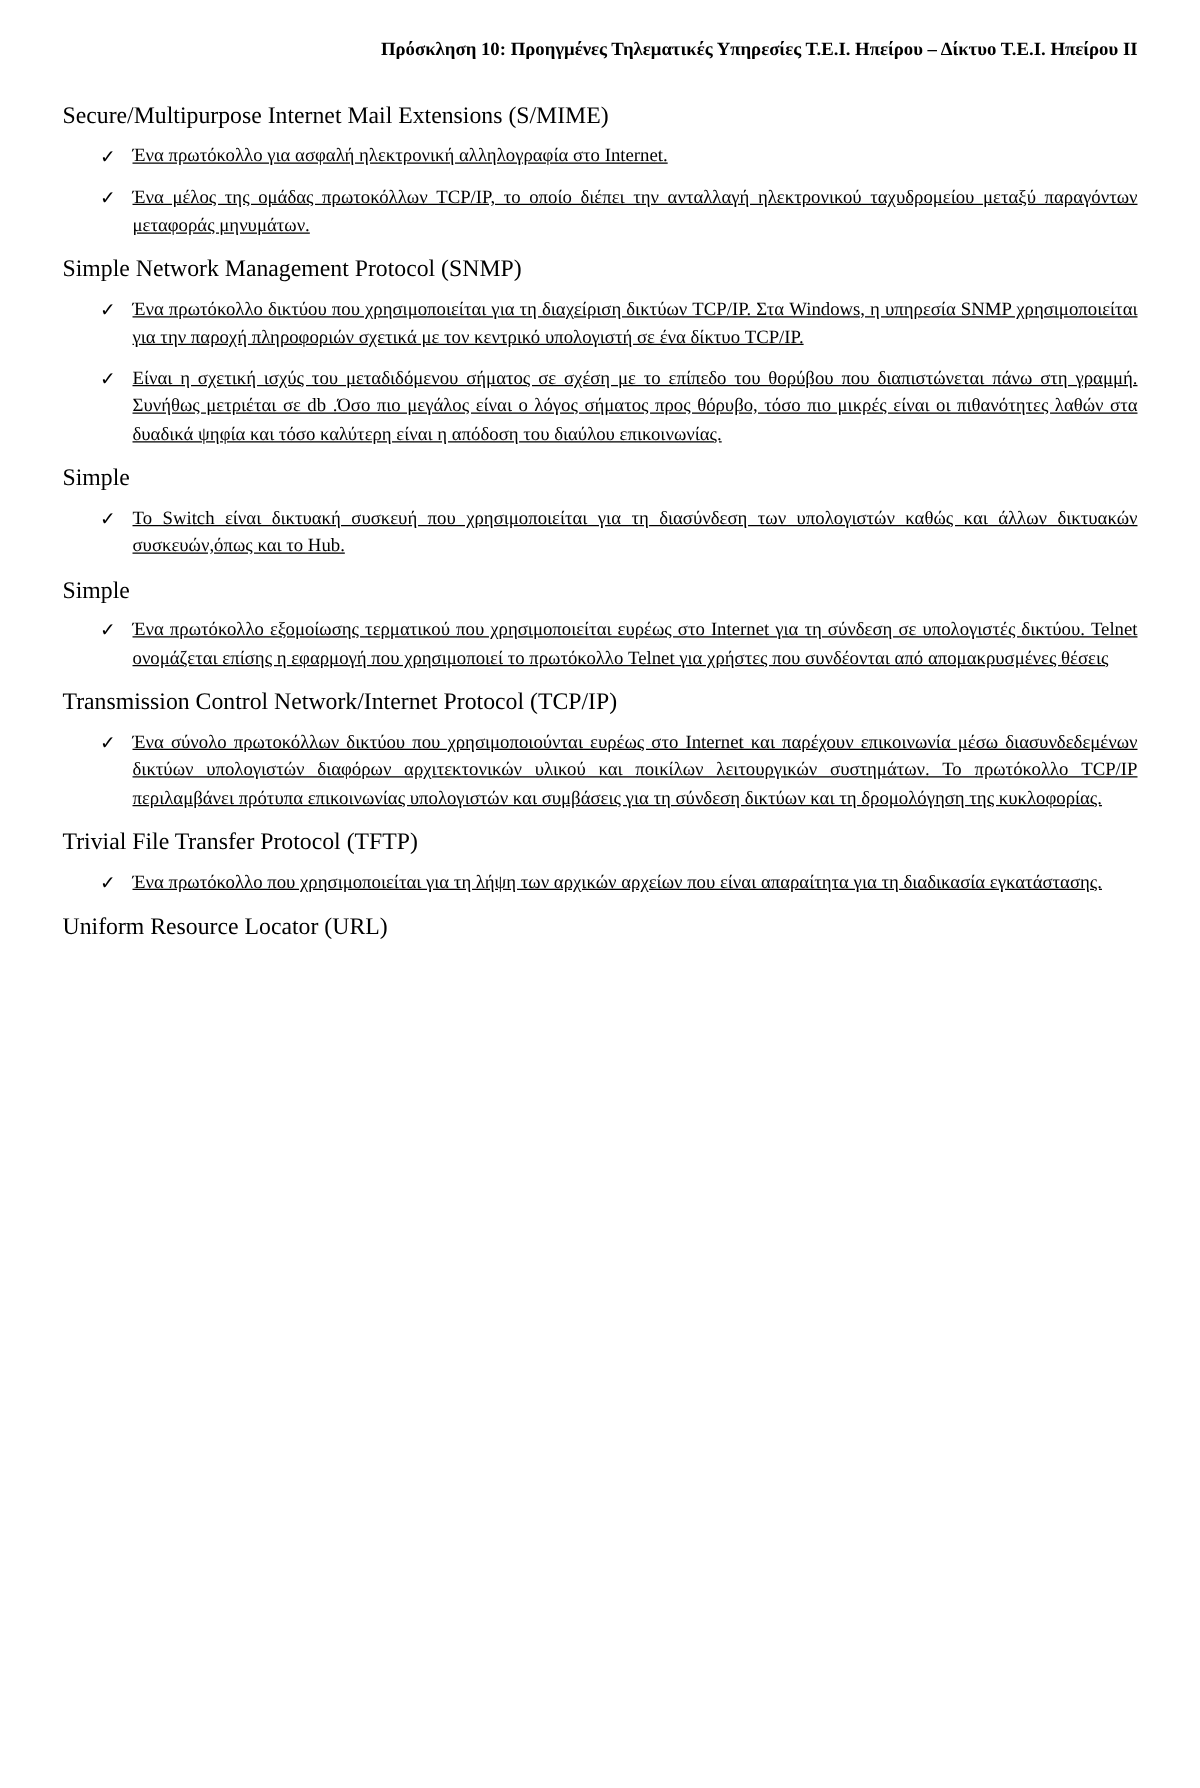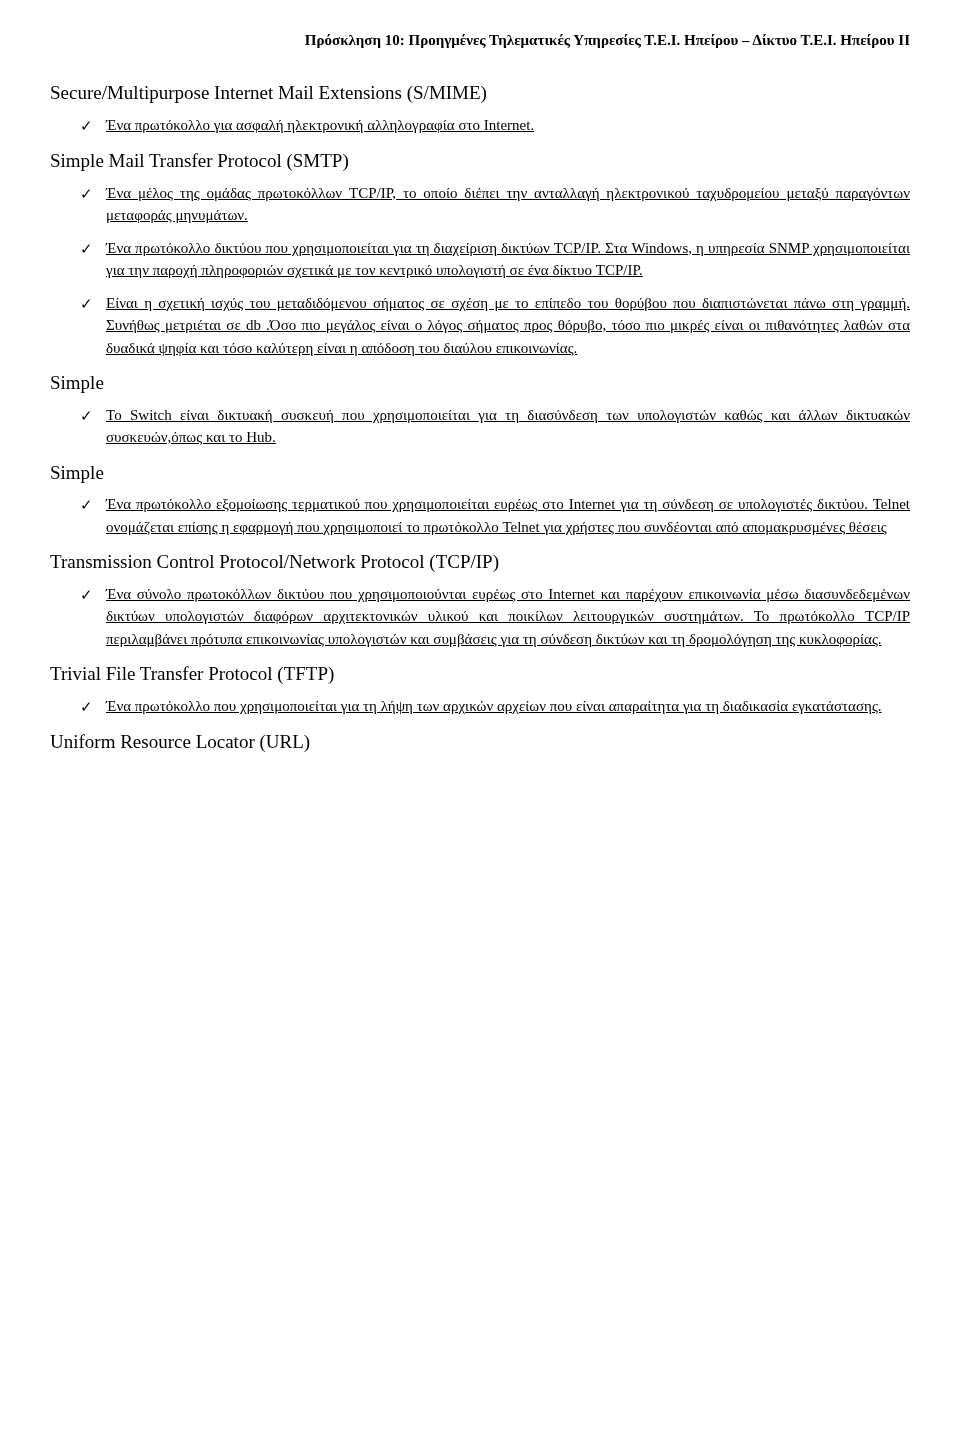--- a/index.html
+++ b/index.html
@@ -57,27 +57,27 @@
 
 <div id="sections-container">
     <div class="section-block">
       <div class="section-heading">Secure/Multipurpose Internet Mail Extensions (S/MIME)</div>
       <div class="bullet-item">
         <span class="bullet-check">✓</span>
         <span class="bullet-text">Ένα πρωτόκολλο για ασφαλή ηλεκτρονική αλληλογραφία στο Internet.</span>
       </div>
     </div>
     <div class="section-block">
-      <div class="section-heading">Simple Mail Transfer Protocol (SMTP)</div>
       <div class="bullet-item">
         <span class="bullet-check">✓</span>
         <span class="bullet-text">Ένα μέλος της ομάδας πρωτοκόλλων TCP/IP, το οποίο διέπει την ανταλλαγή ηλεκτρονικού ταχυδρομείου μεταξύ παραγόντων μεταφοράς μηνυμάτων.</span>
       </div>
     </div>
     <div class="section-block">
+      <div class="section-heading">Simple Network Management Protocol (SNMP)</div>
       <div class="bullet-item">
         <span class="bullet-check">✓</span>
         <span class="bullet-text">Ένα πρωτόκολλο δικτύου που χρησιμοποιείται για τη διαχείριση δικτύων TCP/IP. Στα Windows, η υπηρεσία SNMP χρησιμοποιείται για την παροχή πληροφοριών σχετικά με τον κεντρικό υπολογιστή σε ένα δίκτυο TCP/IP.</span>
       </div>
     </div>
     <div class="section-block">
       <div class="bullet-item">
         <span class="bullet-check">✓</span>
         <span class="bullet-text">Είναι η σχετική ισχύς του μεταδιδόμενου σήματος σε σχέση με το επίπεδο του θορύβου που διαπιστώνεται πάνω στη γραμμή. Συνήθως μετριέται σε db .Όσο πιο μεγάλος είναι ο λόγος σήματος προς θόρυβο, τόσο πιο μικρές είναι οι πιθανότητες λαθών στα δυαδικά ψηφία και τόσο καλύτερη είναι η απόδοση του διαύλου επικοινωνίας.</span>
       </div>
@@ -90,21 +90,21 @@
       </div>
     </div>
     <div class="section-block">
       <div class="section-heading">Simple</div>
       <div class="bullet-item">
         <span class="bullet-check">✓</span>
         <span class="bullet-text">Ένα πρωτόκολλο εξομοίωσης τερματικού που χρησιμοποιείται ευρέως στο Internet για τη σύνδεση σε υπολογιστές δικτύου. Telnet ονομάζεται επίσης η εφαρμογή που χρησιμοποιεί το πρωτόκολλο Telnet για χρήστες που συνδέονται από απομακρυσμένες θέσεις</span>
       </div>
     </div>
     <div class="section-block">
-      <div class="section-heading">Transmission Control Protocol/Network Protocol (TCP/IP)</div>
+      <div class="section-heading">Transmission Control Network/Internet Protocol (TCP/IP)</div>
       <div class="bullet-item">
         <span class="bullet-check">✓</span>
         <span class="bullet-text">Ένα σύνολο πρωτοκόλλων δικτύου που χρησιμοποιούνται ευρέως στο Internet και παρέχουν επικοινωνία μέσω διασυνδεδεμένων δικτύων υπολογιστών διαφόρων αρχιτεκτονικών υλικού και ποικίλων λειτουργικών συστημάτων. Το πρωτόκολλο TCP/IP περιλαμβάνει πρότυπα επικοινωνίας υπολογιστών και συμβάσεις για τη σύνδεση δικτύων και τη δρομολόγηση της κυκλοφορίας.</span>
       </div>
     </div>
     <div class="section-block">
       <div class="section-heading">Trivial File Transfer Protocol (TFTP)</div>
       <div class="bullet-item">
         <span class="bullet-check">✓</span>
         <span class="bullet-text">Ένα πρωτόκολλο που χρησιμοποιείται για τη λήψη των αρχικών αρχείων που είναι απαραίτητα για τη διαδικασία εγκατάστασης.</span>

